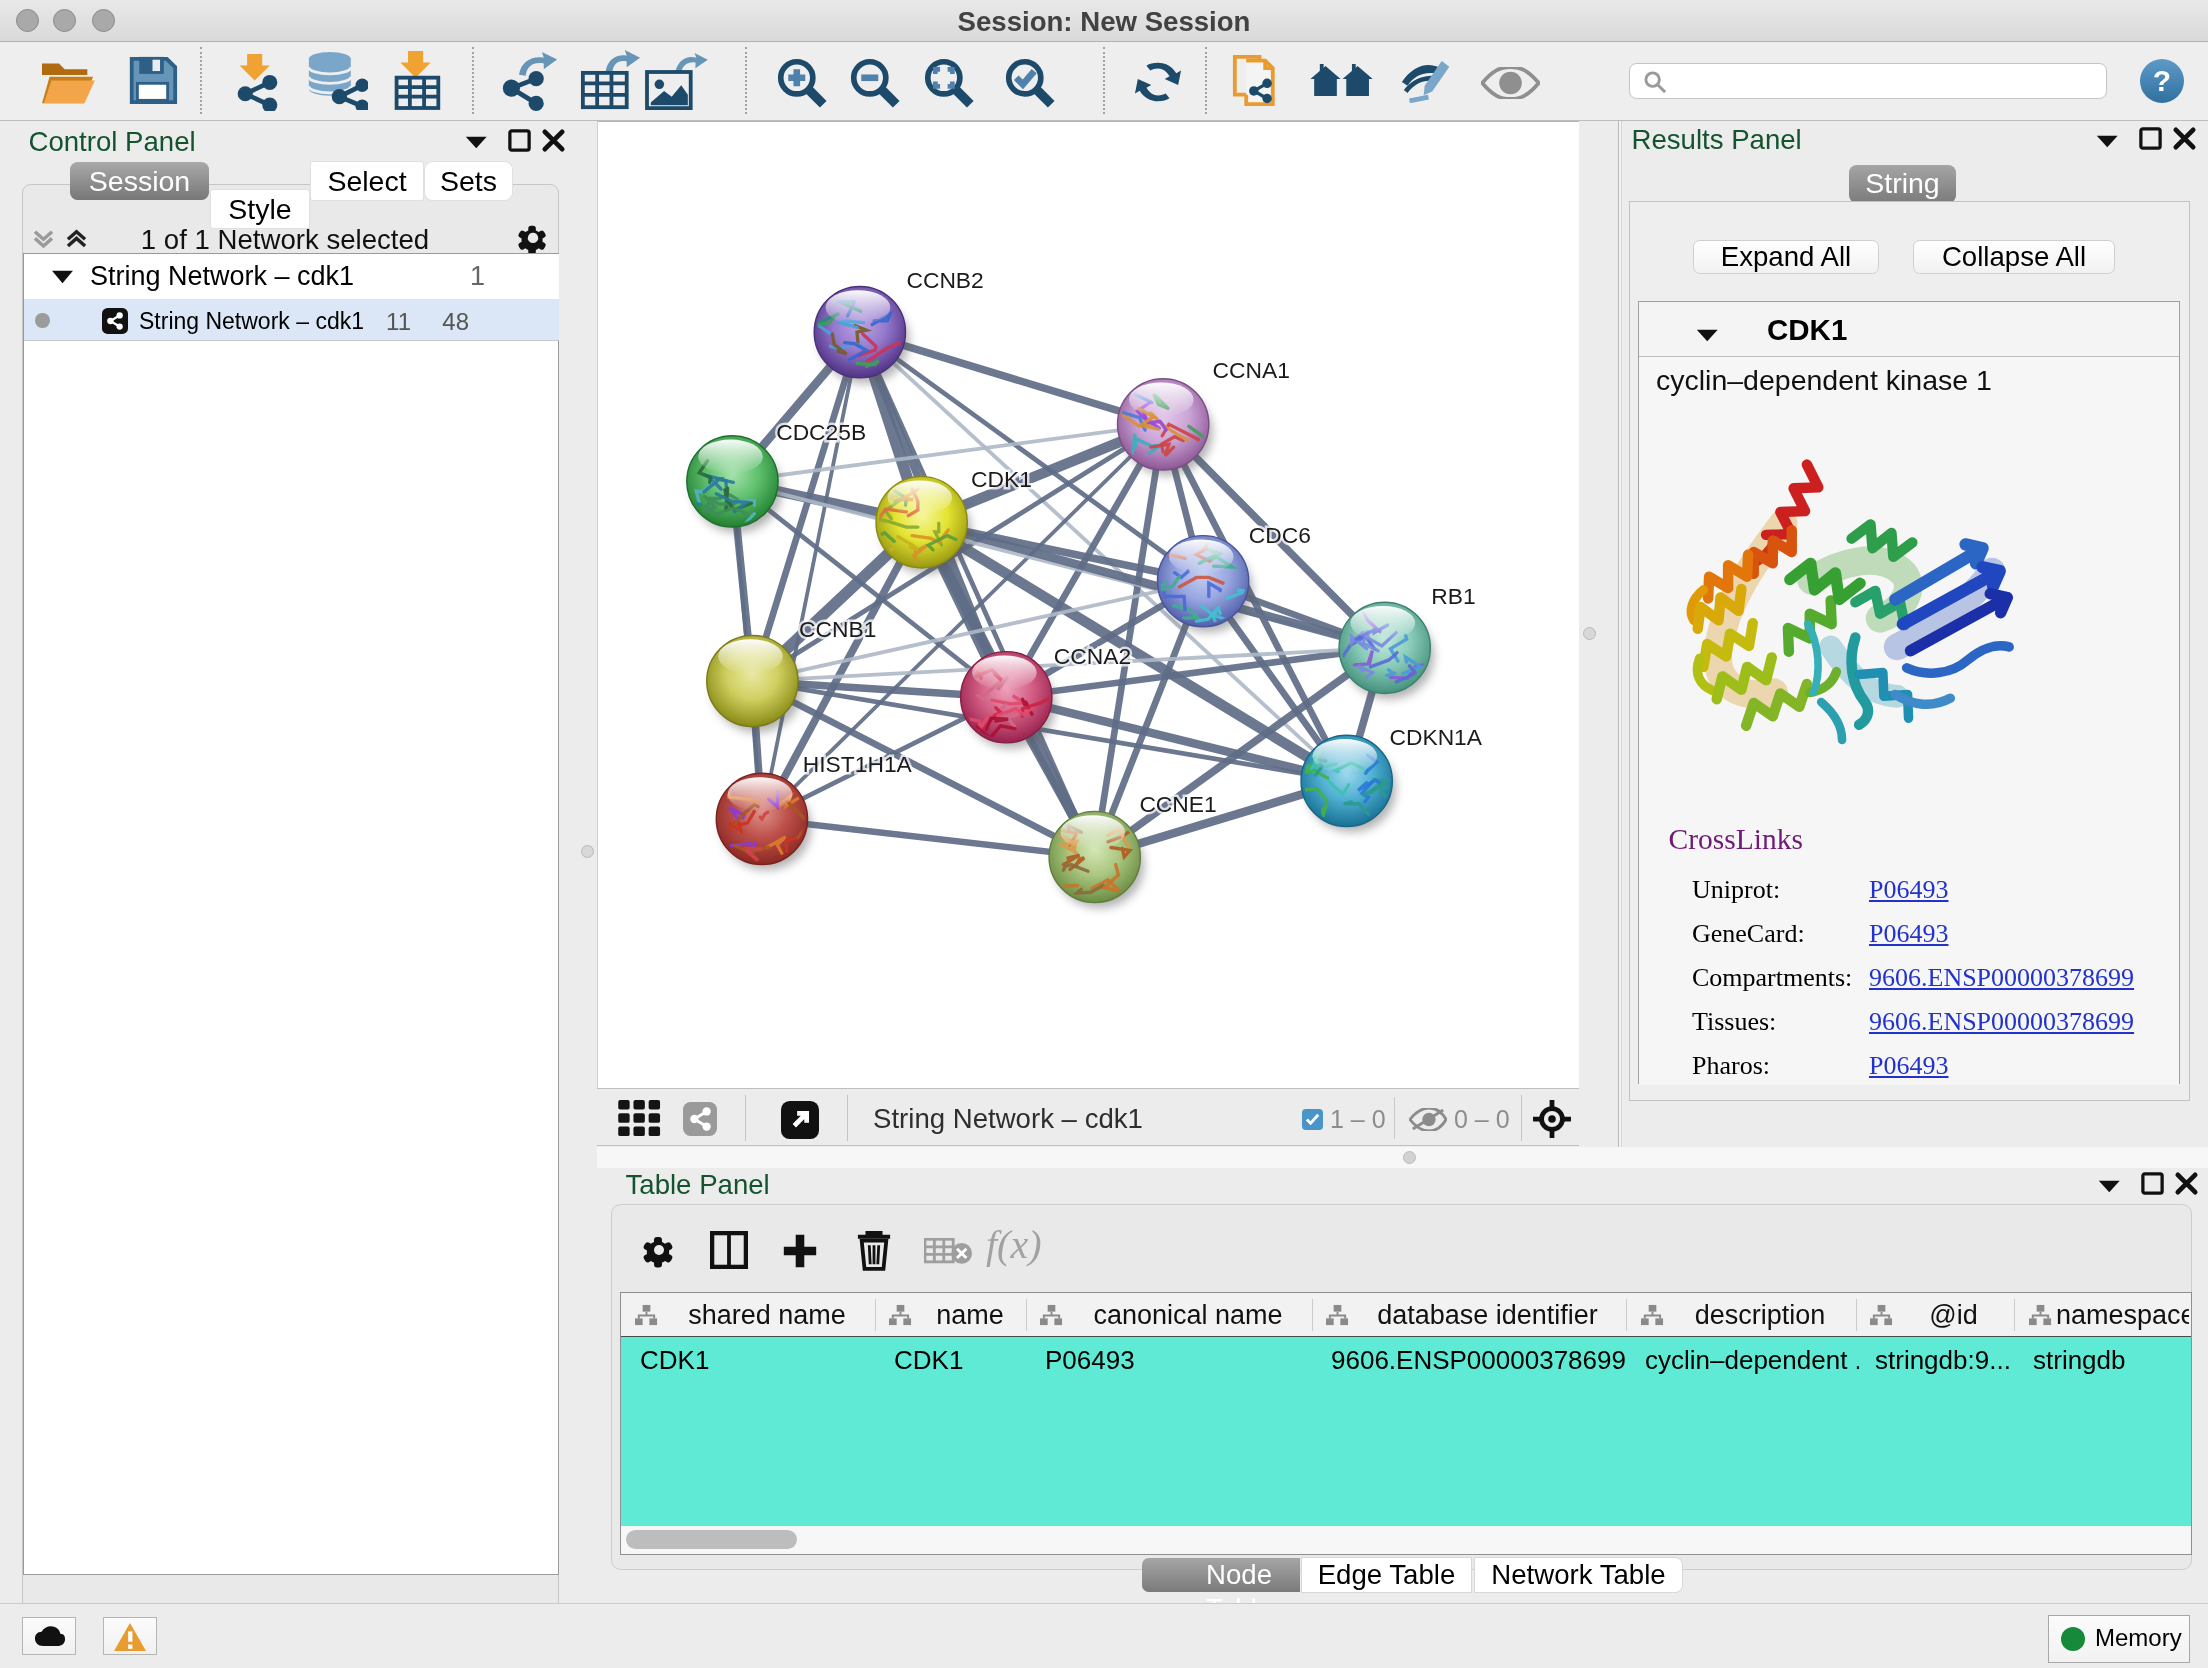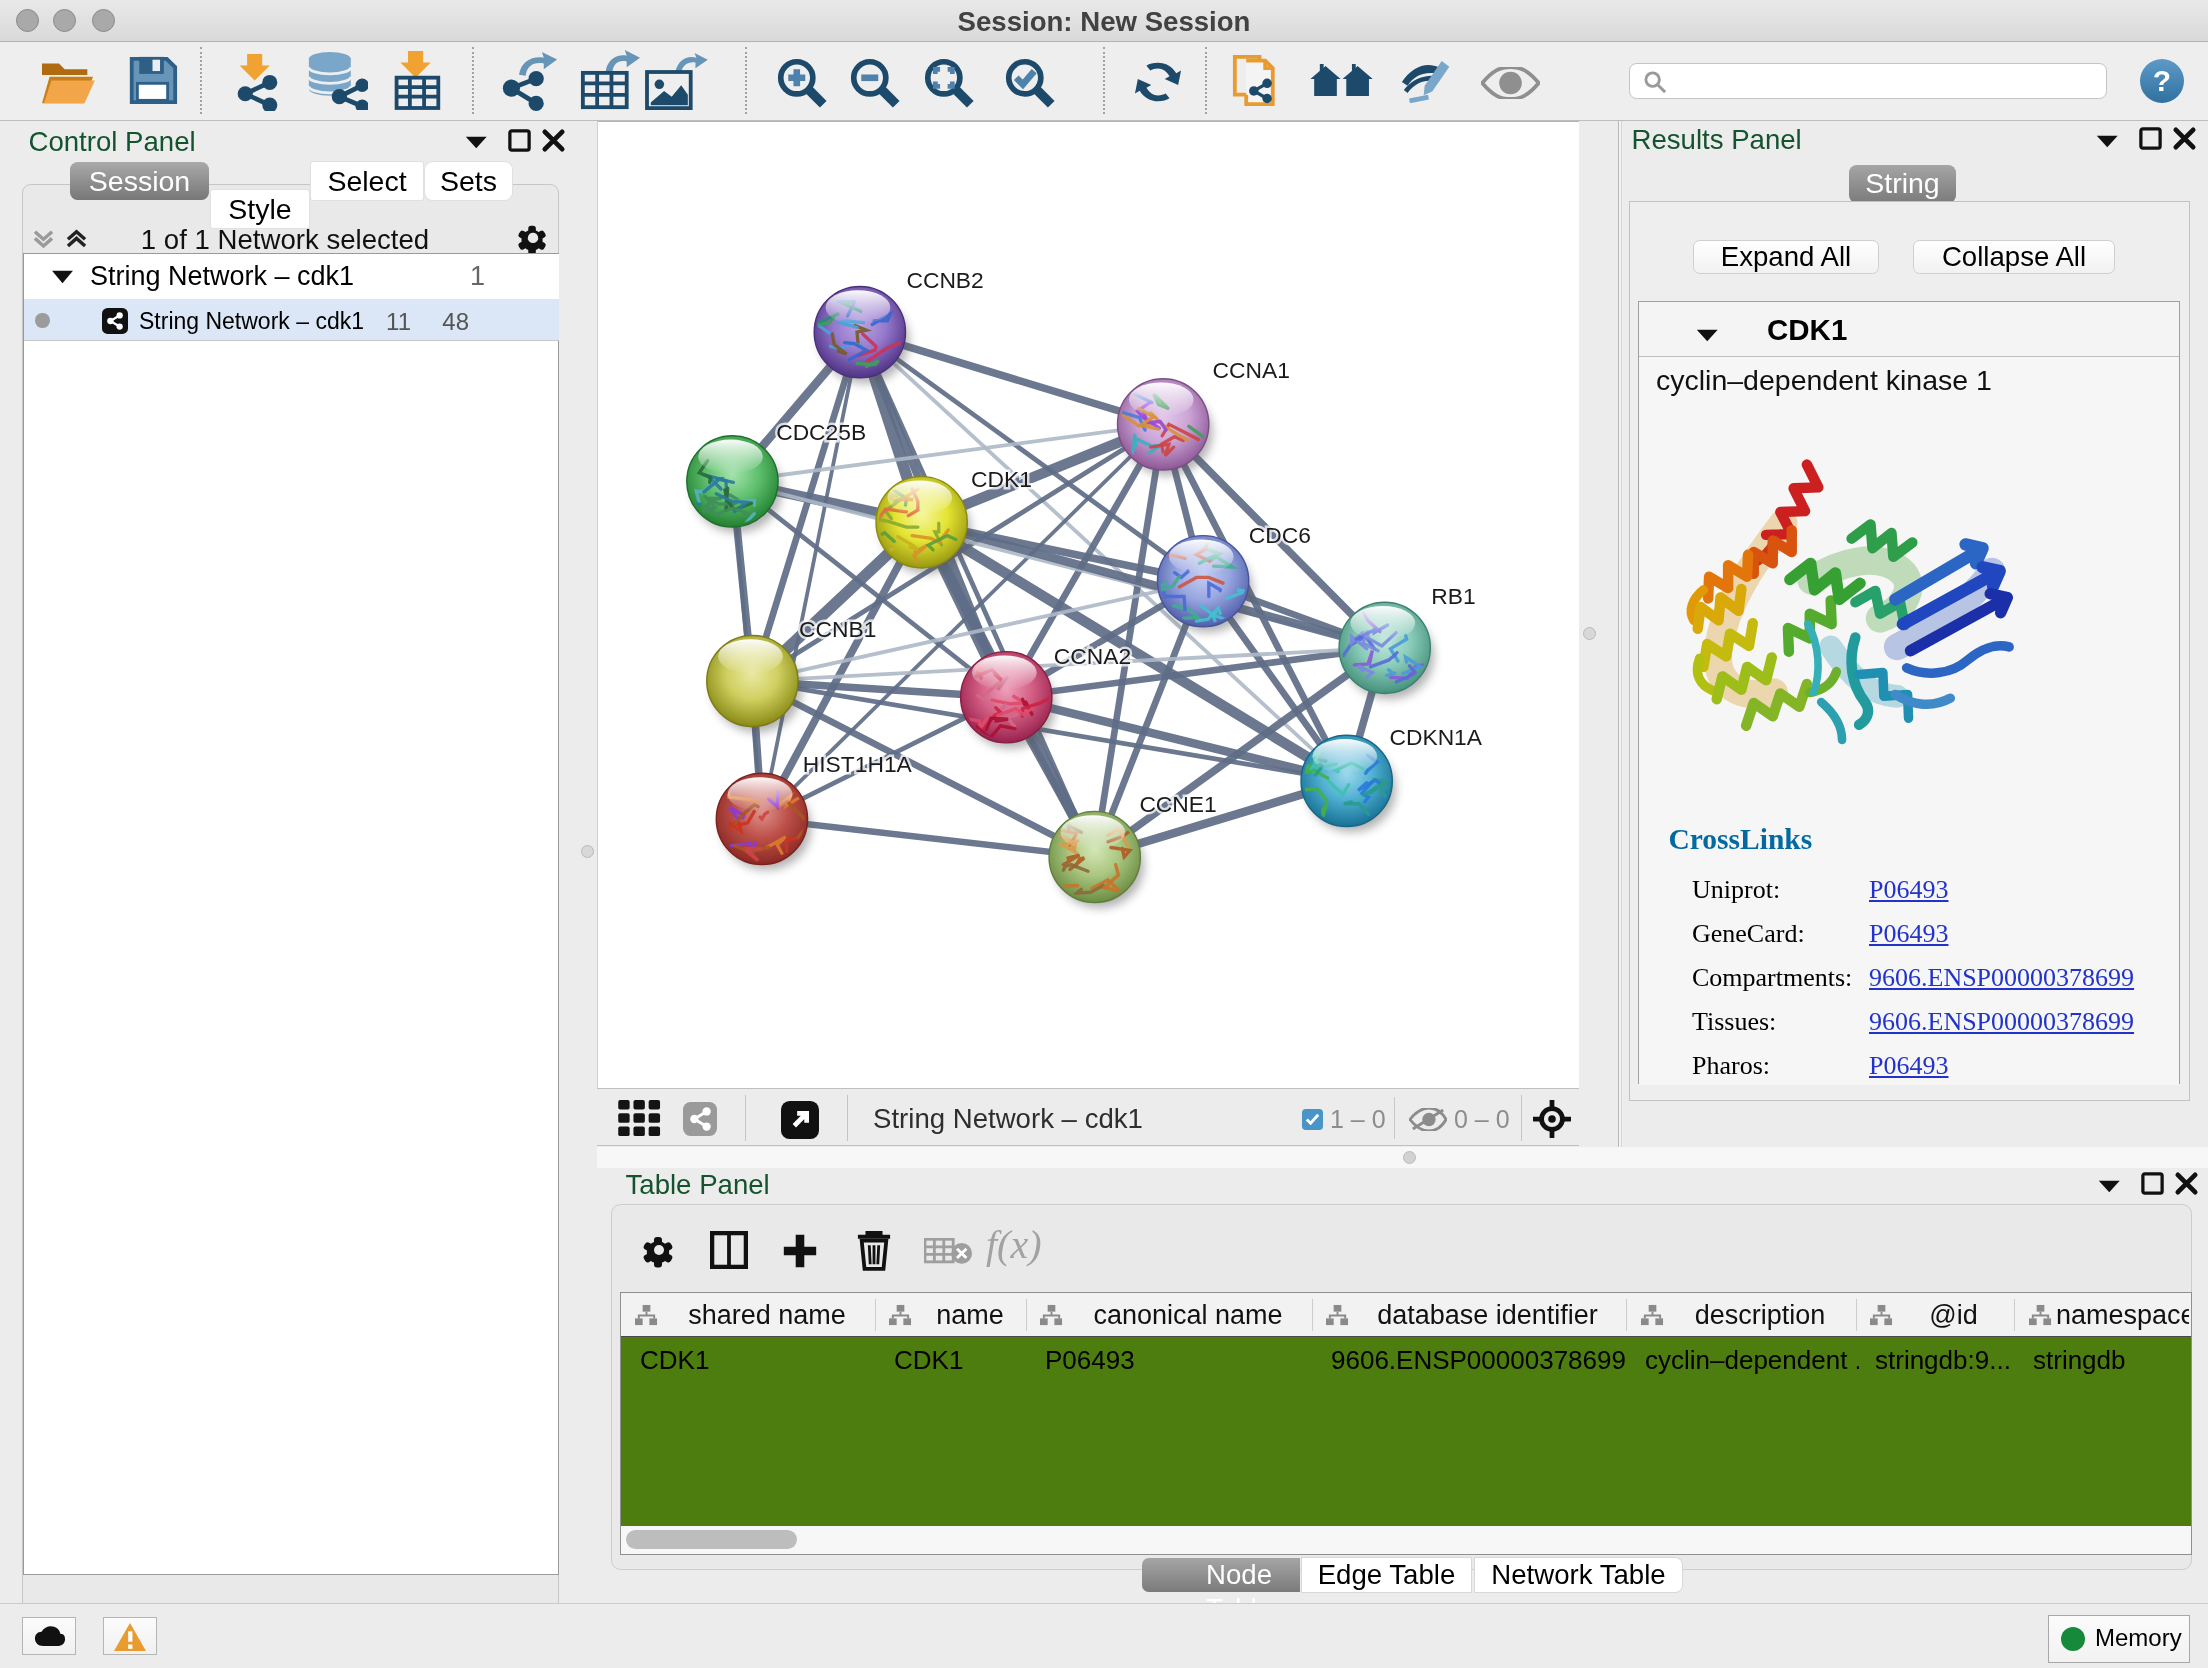--- a/index.html
+++ b/index.html
@@ -742,21 +742,21 @@
           <path d="M200 229 L225 227 L226 252 L251 250 L252 275" stroke="#2090b2" stroke-width="10"></path>
           <path d="M146 176 C158 198 160 226 152 248" stroke="#35b0b8" stroke-width="8"></path>
           <path d="M238 150 L330 96 M330 96 L312 92 M330 96 L323 112" stroke="#2b66c4" stroke-width="13"></path>
           <path d="M246 176 L348 120 M348 120 L330 116 M348 120 L341 136" stroke="#2046c0" stroke-width="13"></path>
           <path d="M254 204 L356 148 M356 148 L338 144 M356 148 L349 164" stroke="#1b2fa8" stroke-width="12"></path>
           <path d="M250 222 C272 232 298 228 314 214 C328 202 344 196 358 200" stroke="#2b66c4" stroke-width="10"></path>
           <path d="M238 250 C256 262 278 264 296 254" stroke="#3f8ac8" stroke-width="10"></path>
           <path d="M160 258 C174 270 182 284 182 298" stroke="#2aa0b0" stroke-width="9"></path>
         </g>
       </svg>
-      <div class="abs" style="left:29.5px;top:466px;font-size:29.5px;font-weight:bold;color:#0369a1;font-family:'Liberation Serif',serif;">CrossLinks</div>
+      <div class="abs" style="left:29.5px;top:466px;font-size:29.5px;font-weight:normal;color:#701a75;font-family:'Liberation Serif',serif;">CrossLinks</div>
       <div class="abs" style="left:53px;top:511px;font-size:26px;color:#000;font-family:'Liberation Serif',serif;line-height:44px;">Uniprot:<br>GeneCard:<br>Compartments:<br>Tissues:<br>Pharos:</div>
       <div class="abs" style="left:230px;top:511px;font-size:26px;font-family:'Liberation Serif',serif;line-height:44px;"><a class="lnk">P06493</a><br><a class="lnk">P06493</a><br><a class="lnk">9606.ENSP00000378699</a><br><a class="lnk">9606.ENSP00000378699</a><br><a class="lnk">P06493</a></div>
     </div>
   </div>
 </div>
 
 <div id="tablepanel" class="abs">
   <div class="abs panelhead" style="left:28.5px;top:1px;">Table Panel</div>
   <svg class="abs" style="left:1498px;top:7.6px" width="28.5" height="21" viewBox="0 0 30 22">
       <path d="M4 5 L26 5 L15 17 Z" fill="#111"></path>
@@ -786,21 +786,21 @@
     </svg>
   <svg class="abs" style="left:327px;top:70px" width="49" height="27" viewBox="0 0 52 28">
       <g stroke="#9e9e9e" fill="none" stroke-width="3">
         <rect x="1" y="1" width="30" height="24"></rect>
         <path d="M1 9 L31 9 M1 17 L31 17 M11 1 L11 25 M21 1 L21 25"></path>
       </g>
       <circle cx="40" cy="16" r="11" fill="#9e9e9e"></circle>
       <path d="M35 11 L45 21 M45 11 L35 21" stroke="#fff" stroke-width="3"></path>
     </svg>
   <div class="abs" style="left:389px;top:53px;font-size:40px;color:#a2a2a2;font-style:italic;font-family:'Liberation Serif',serif;">f(x)</div>
-  <div class="abs" style="left:23px;top:124px;width:1572px;height:263px;background:#4d7c0f;border:1px solid #8f8f8f;overflow:hidden;">
+  <div class="abs" style="left:23px;top:124px;width:1572px;height:263px;background:#5eead4;border:1px solid #8f8f8f;overflow:hidden;">
     <div class="abs" style="left:0;top:0;width:1570px;height:44px;background:#f2f2f2;border-bottom:1.9px solid #4a4a4a;"></div>
     <svg class="abs" style="left:13.3px;top:11.4px" width="25" height="23" viewBox="0 0 26 24">
         <g fill="#8a8a8a">
           <rect x="9" y="1" width="8" height="7"></rect>
           <rect x="1" y="15" width="8" height="7"></rect>
           <rect x="16" y="15" width="8" height="7"></rect>
           <path d="M13 8 L13 12 M5 15 L5 12 L21 12 L21 15" stroke="#8a8a8a" stroke-width="2" fill="none"></path>
         </g>
       </svg>
 <div class="abs" style="left:42px;top:6.7px;width:208px;text-align:center;font-size:27px;color:#111;white-space:nowrap;overflow:hidden;">shared name</div>

